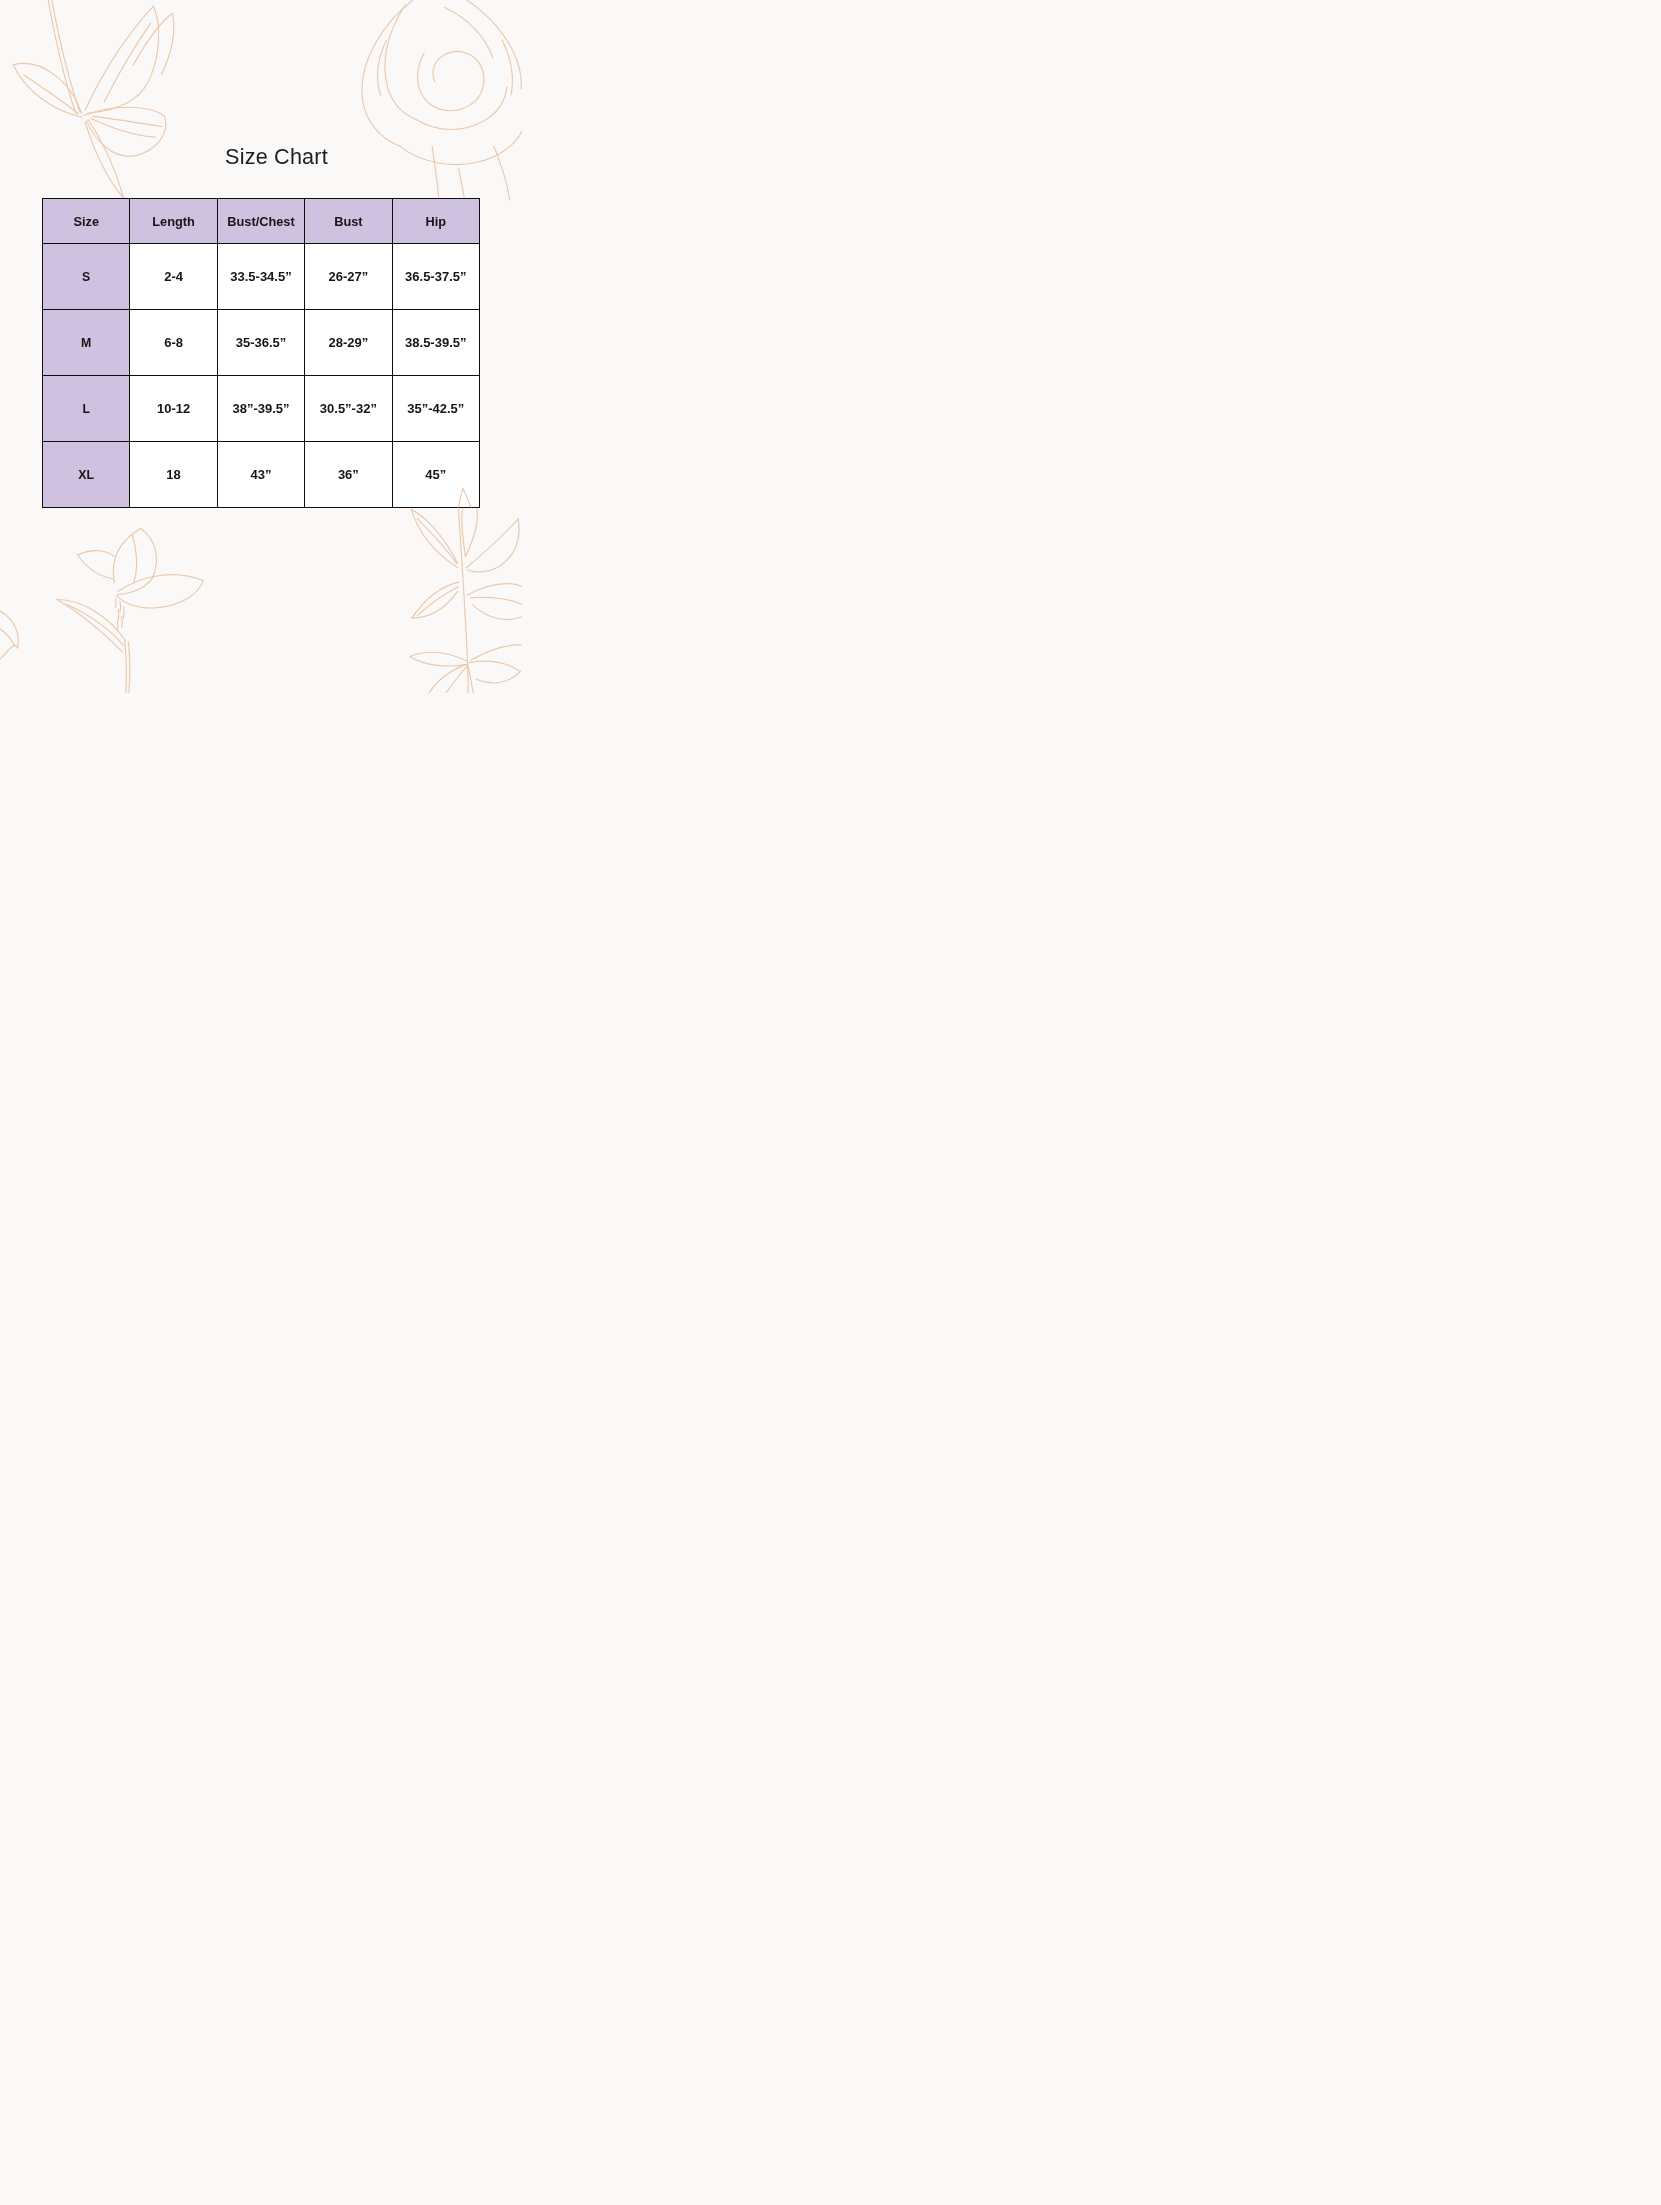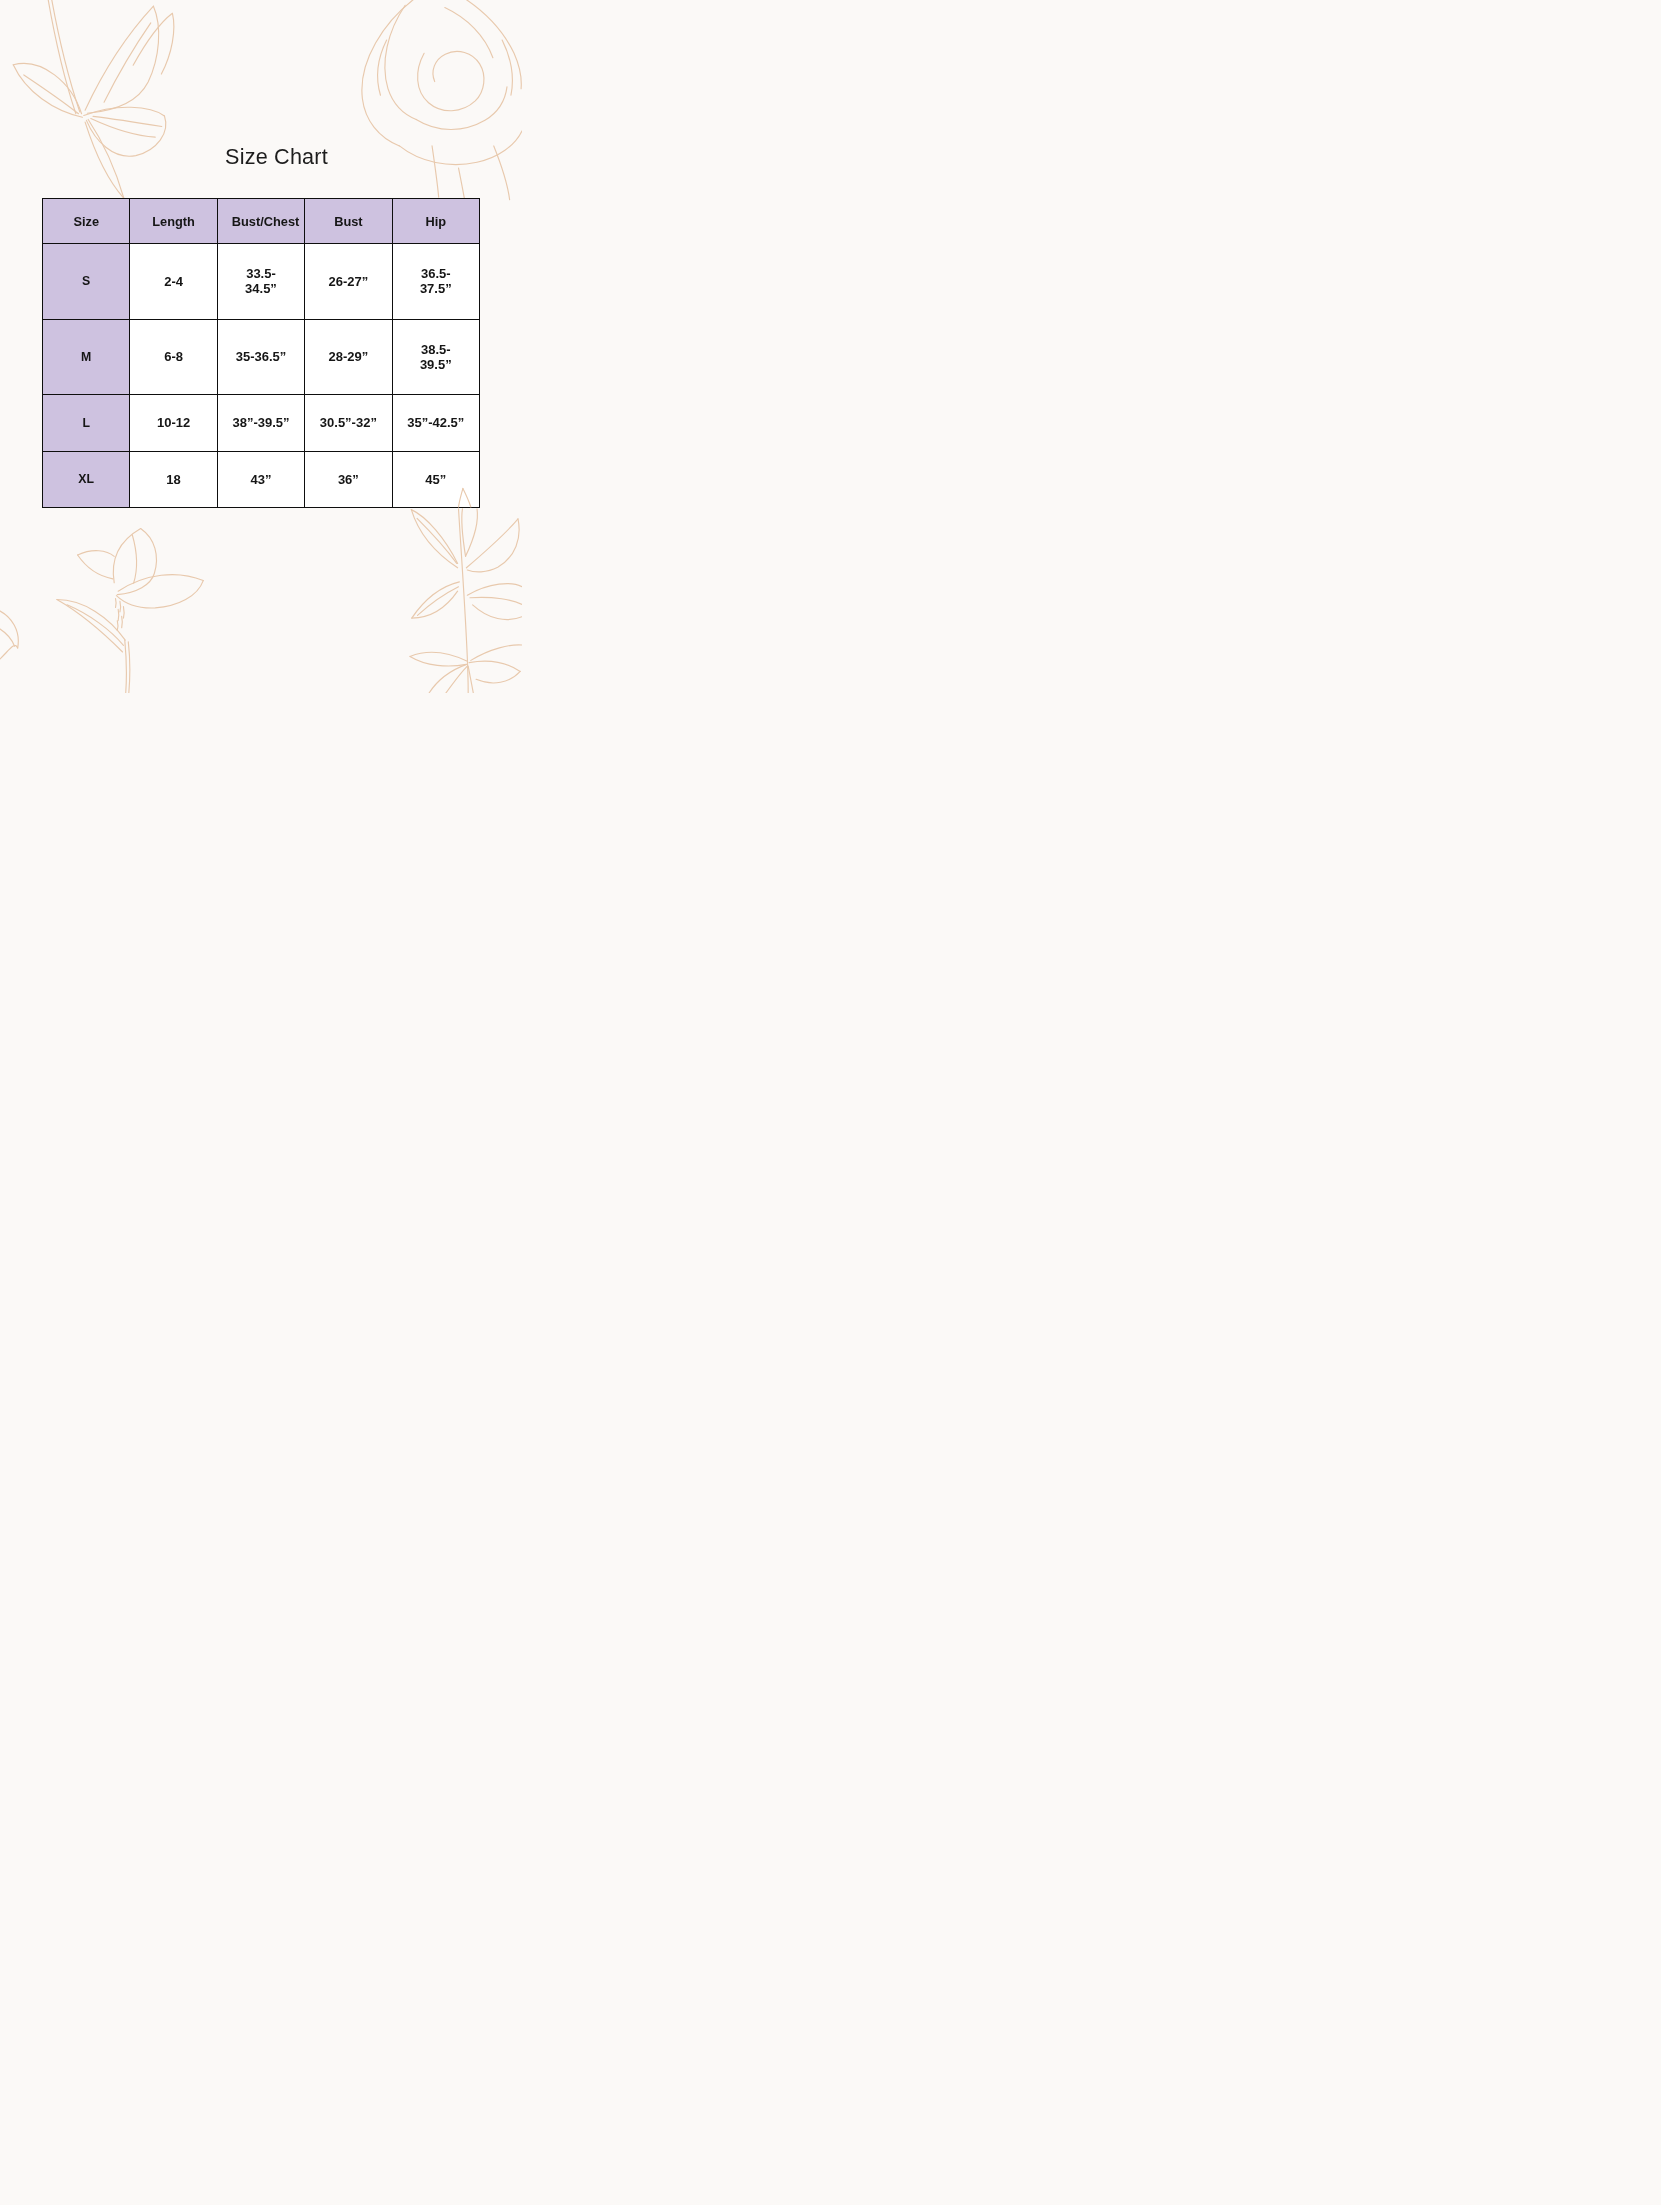--- a/index.html
+++ b/index.html
@@ -57,21 +57,21 @@
     table-layout: fixed;
     width: 100%;
     height: 100%;
     border: 1.8px solid #0e0e0e;
   }
   table.size-chart th,
   table.size-chart td {
     border: 1.3px solid #0e0e0e;
     text-align: center;
     vertical-align: middle;
-    padding: 14px;
+    padding: 0;
     color: #161616;
     background: #ffffff;
   }
   table.size-chart thead tr { height: 45px; }
   table.size-chart tbody tr { height: 44px; }
   table.size-chart th {
     background: #cec2e0;
     font-size: 12.8px;
     font-weight: 700;
   }

